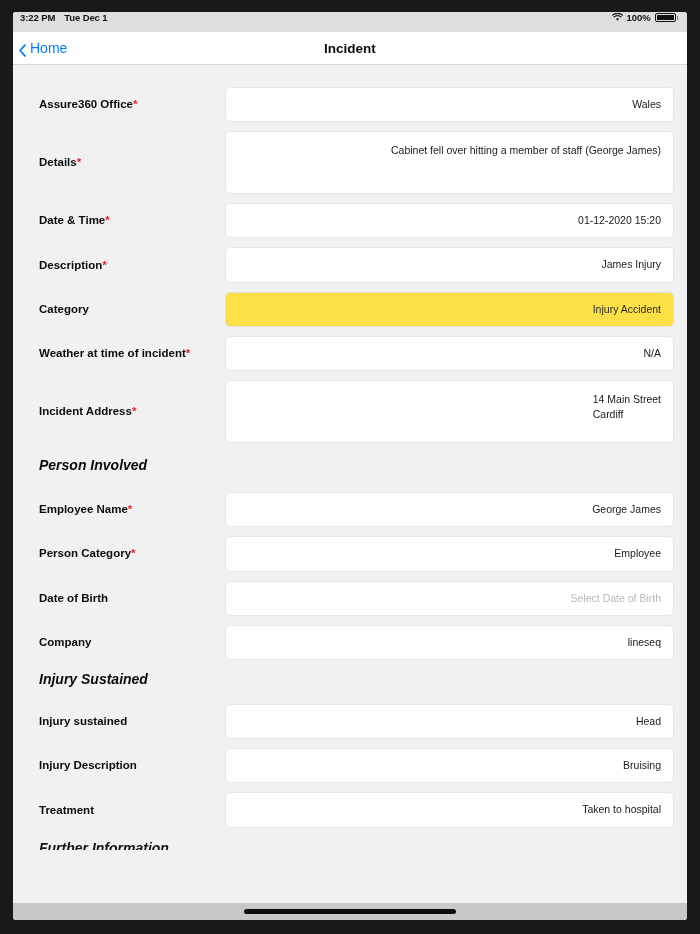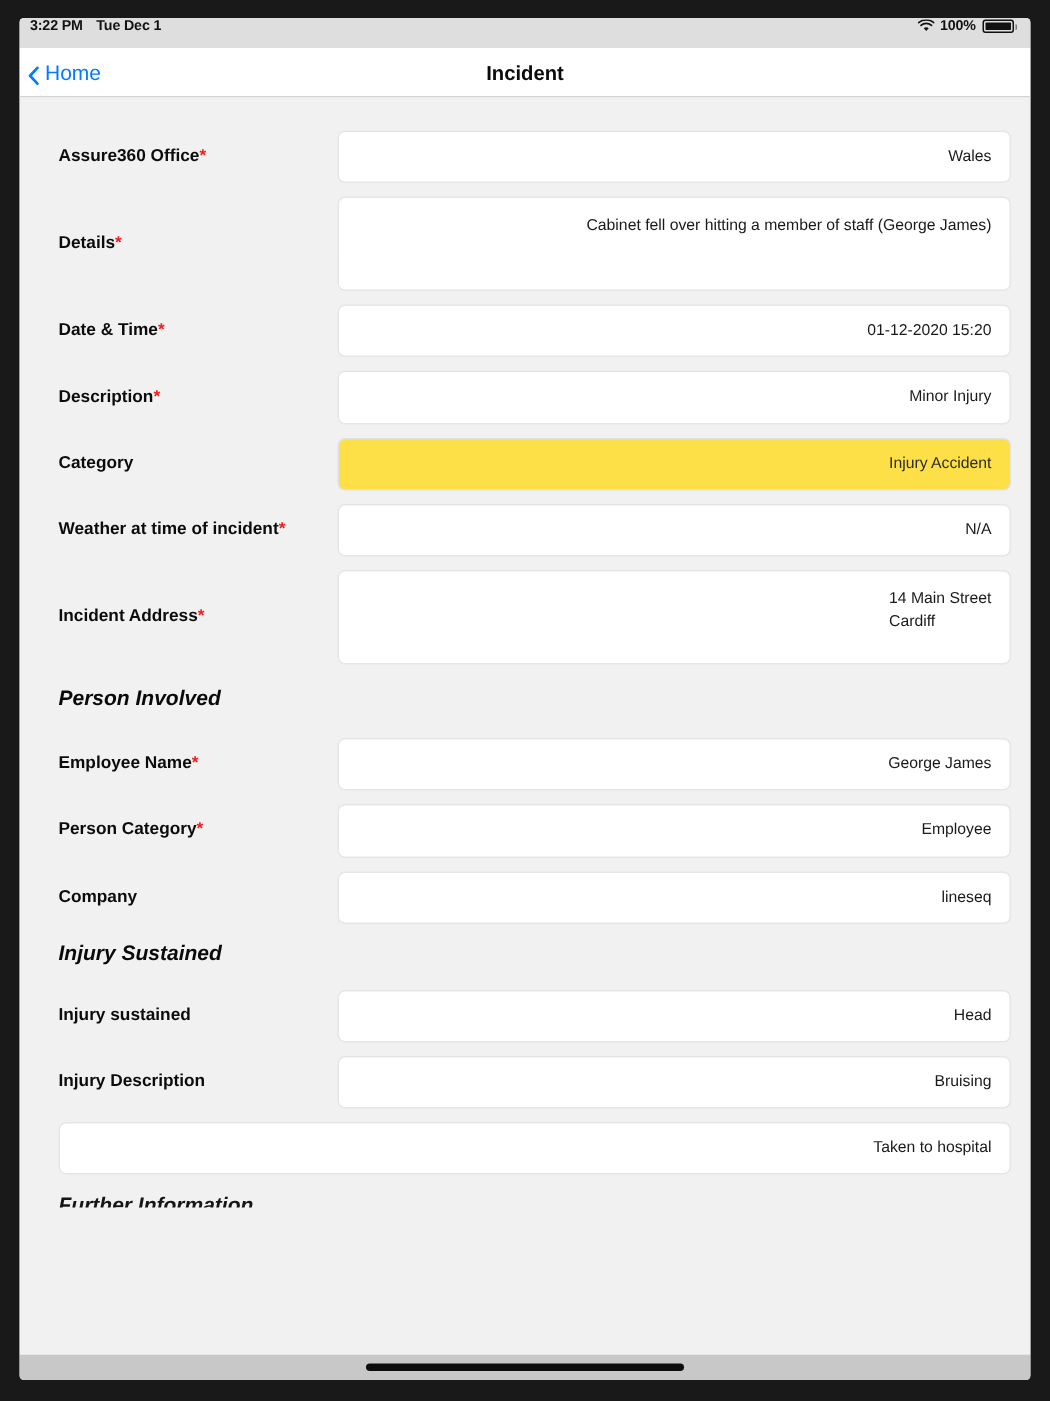--- a/index.html
+++ b/index.html
@@ -272,21 +272,21 @@
         <div class="field-box">
           <span>01-12-2020 15:20</span>
         </div>
       </div>
 
       <div class="form-row">
         <div class="field-label">
           <span>Description</span><span class="req">*</span>
         </div>
         <div class="field-box">
-          <span>Minor Injury</span>
+          <span>James Injury</span>
         </div>
       </div>
 
       <div class="form-row">
         <div class="field-label">Category</div>
         <div class="field-box disabled">
           <span>Injury Accident</span>
         </div>
       </div>
 
@@ -322,20 +322,26 @@
 
       <div class="form-row">
         <div class="field-label">
           <span>Person Category</span><span class="req">*</span>
         </div>
         <div class="field-box">
           <span>Employee</span>
         </div>
       </div>
 
+      <div class="form-row">
+        <div class="field-label">Date of Birth</div>
+        <div class="field-box">
+          <span class="placeholder">Select Date of Birth</span>
+        </div>
+      </div>
 
       <div class="form-row">
         <div class="field-label">Company</div>
         <div class="field-box">
           <span>lineseq</span>
         </div>
       </div>
 
       <div class="section-heading tight">Injury Sustained</div>
 
@@ -347,20 +353,21 @@
       </div>
 
       <div class="form-row">
         <div class="field-label">Injury Description</div>
         <div class="field-box">
           <span>Bruising</span>
         </div>
       </div>
 
       <div class="form-row">
+        <div class="field-label">Treatment</div>
         <div class="field-box">
           <span>Taken to hospital</span>
         </div>
       </div>
 
       <div class="section-heading cut">Further Information</div>
 
     </div>
 
     <div class="home-bar-area">

